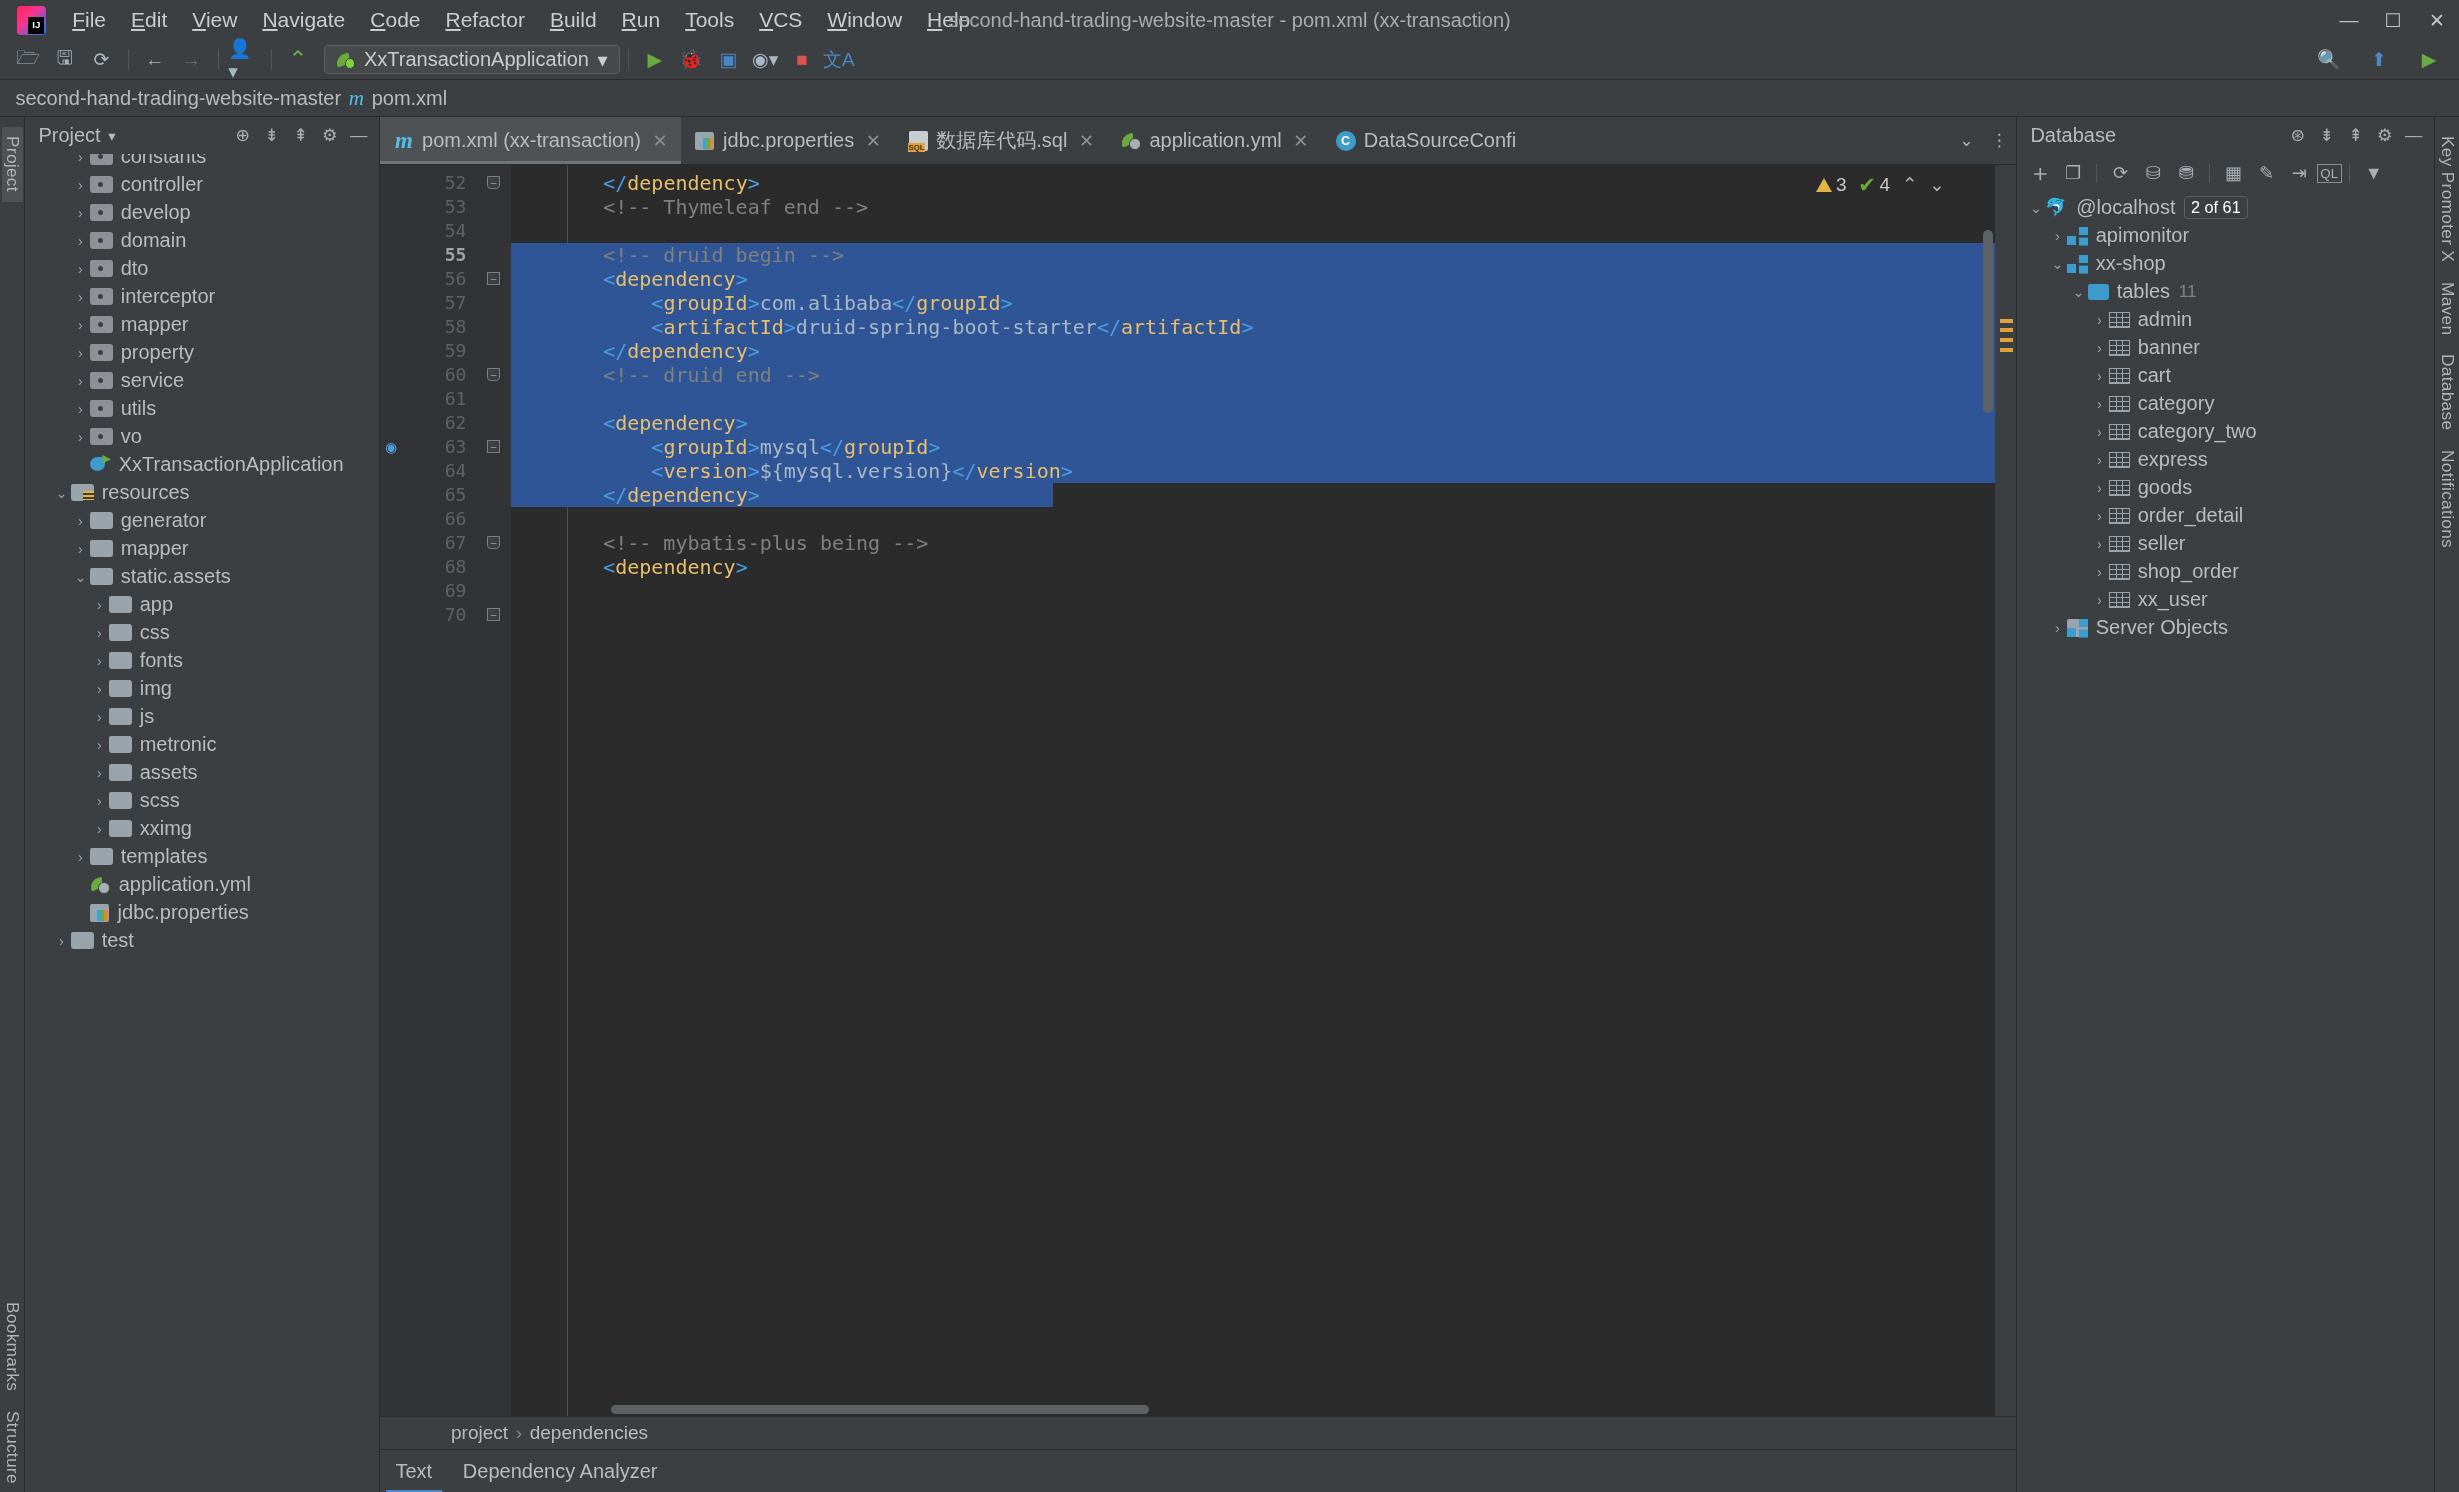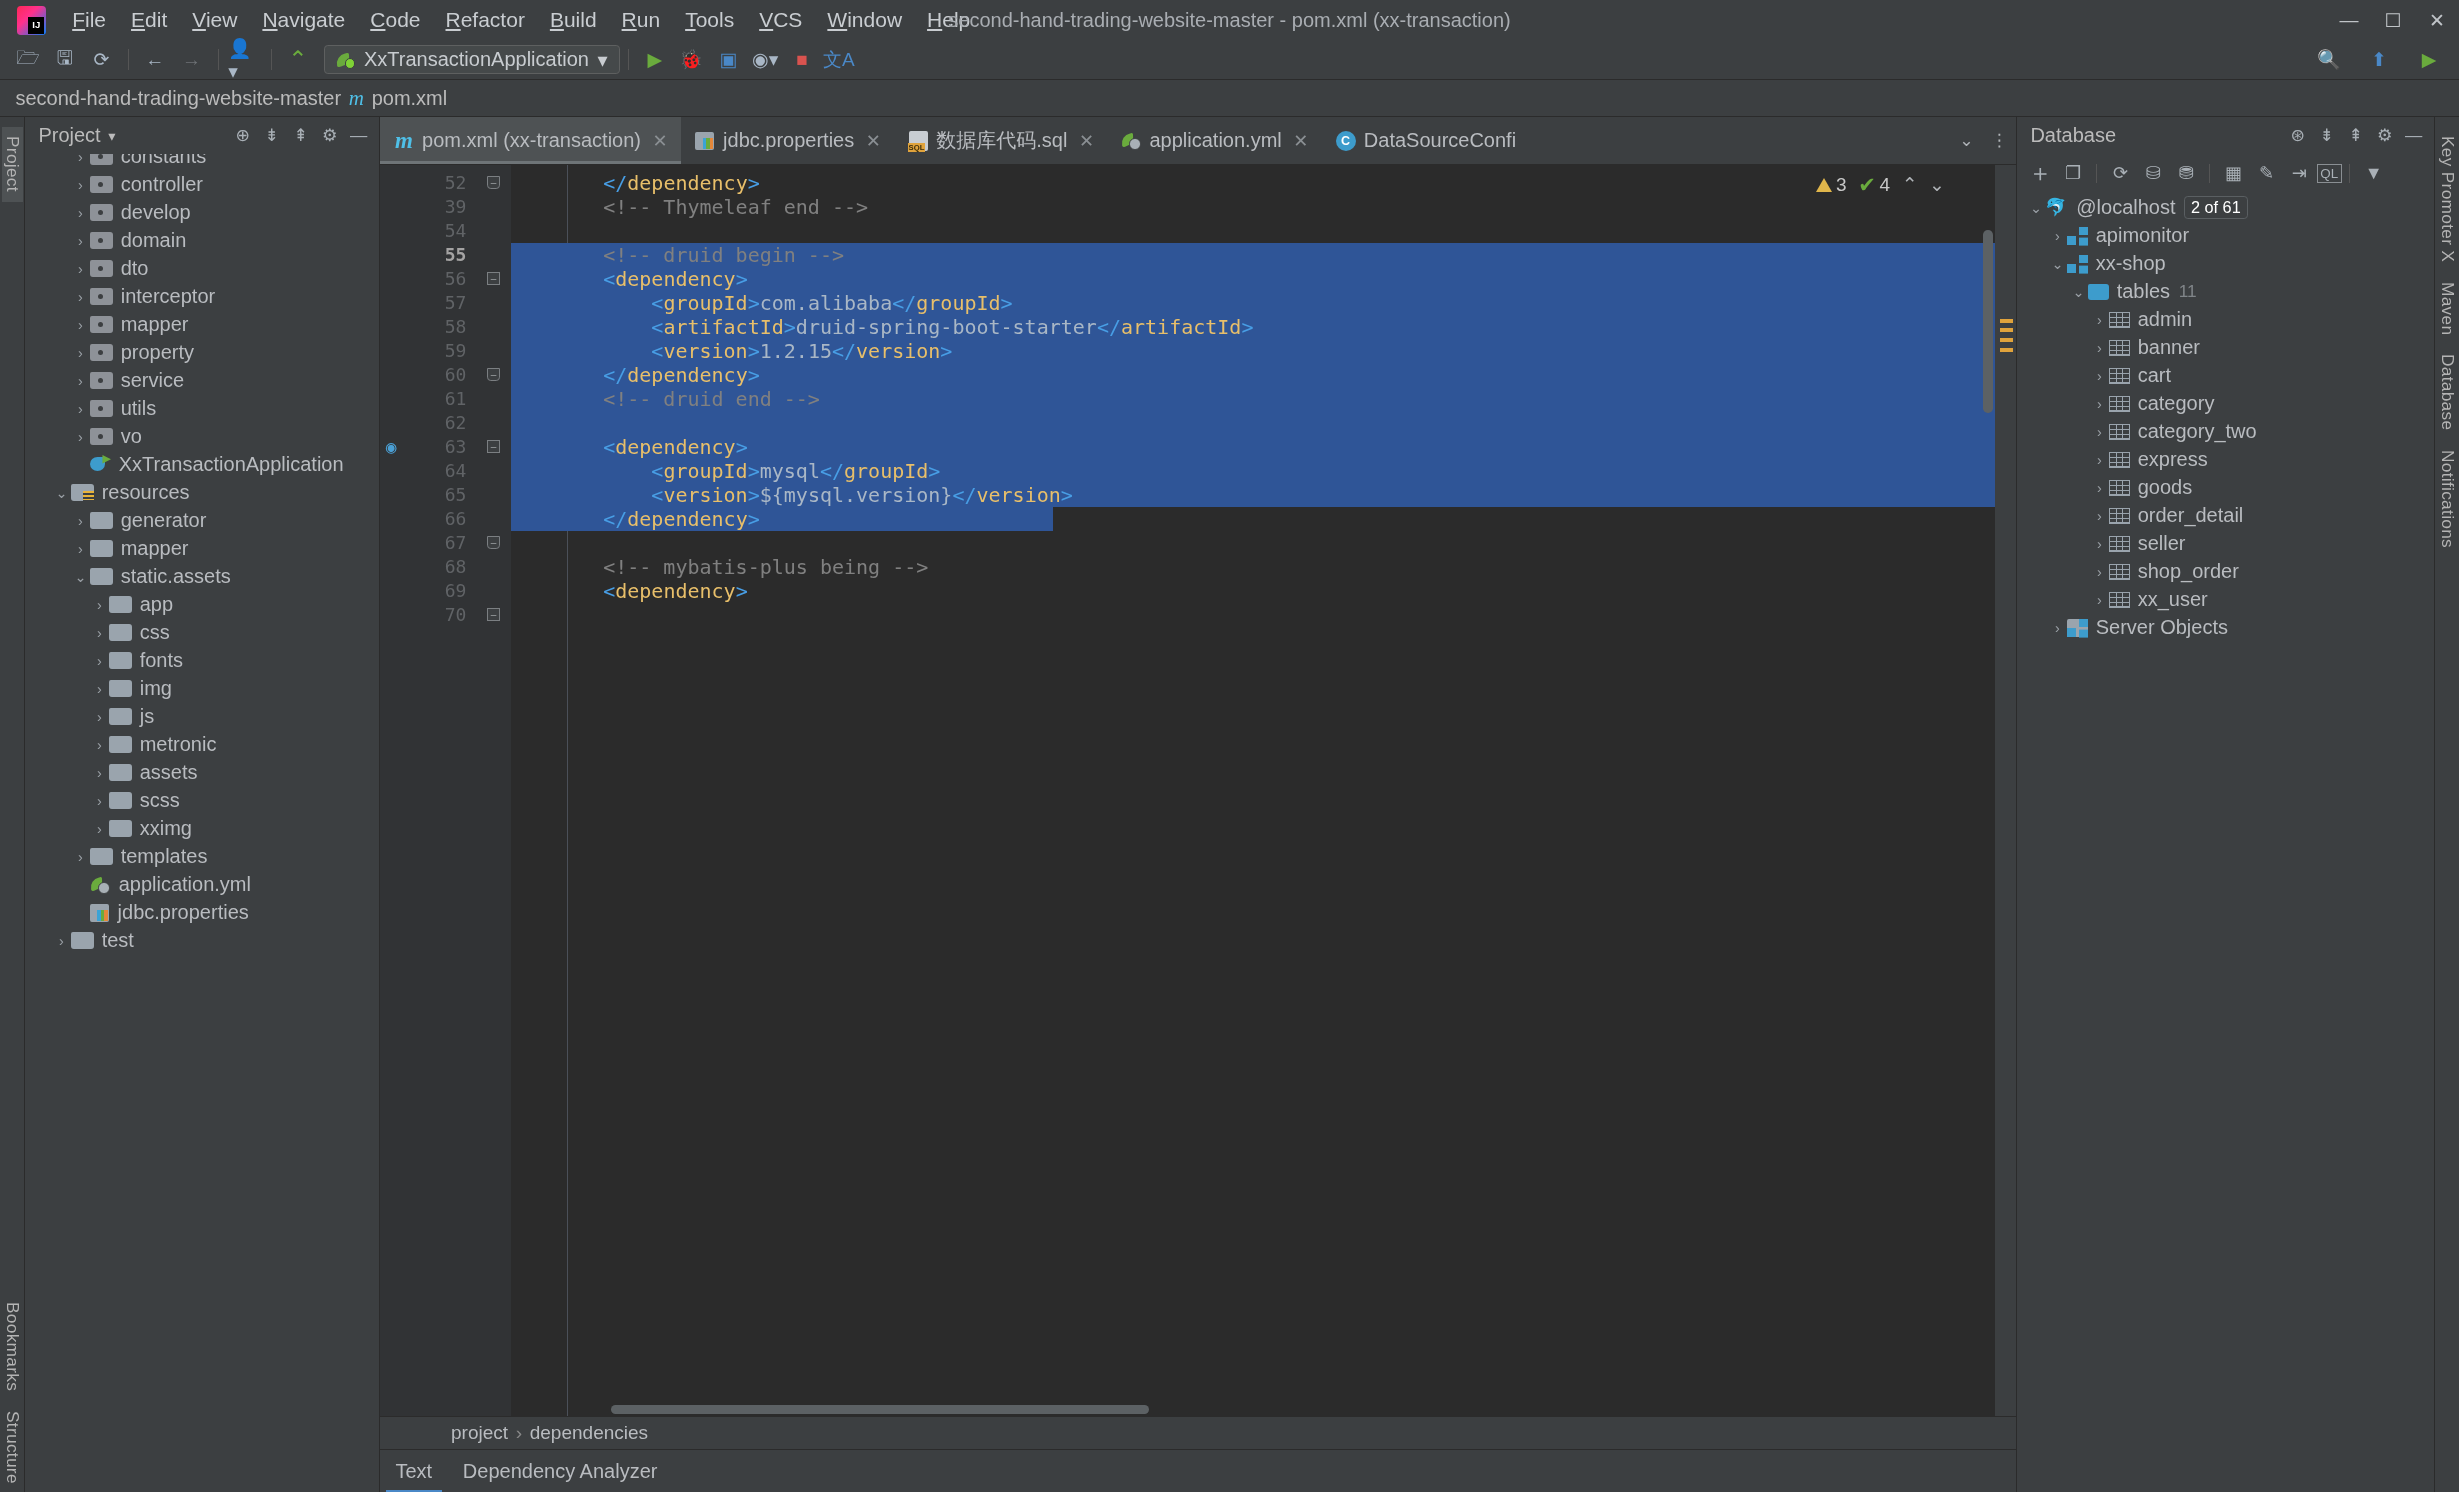--- a/index.html
+++ b/index.html
@@ -472,21 +472,21 @@
           <span>DataSourceConfi</span>
         </div>
         <div class="spacer"></div>
         <div class="tab-act">⌄</div>
         <div class="tab-act">⋮</div>
       </div>
 
     <div id="codewrap">
       <div id="gutter">
           <div class="gline">52</div>
-          <div class="gline">39</div>
+          <div class="gline">53</div>
           <div class="gline">54</div>
           <div class="gline cur">55</div>
           <div class="gline">56</div>
           <div class="gline">57</div>
           <div class="gline">58</div>
           <div class="gline">59</div>
           <div class="gline">60</div>
           <div class="gline">61</div>
           <div class="gline">62</div>
           <div class="gline"><span style="color:#4a9fd4;float:left;margin-left:5.8px">◉</span>63</div>
@@ -533,21 +533,20 @@
         </div>
       <div id="codearea">
         <div id="indentguide"></div>
       <div class="cline"><span class="tk-txt">    </span><span class="tk-br">&lt;/</span><span class="tk-tag">dependency</span><span class="tk-br">&gt;</span></div>
           <div class="cline"><span class="tk-cmt">    &lt;!-- Thymeleaf end --&gt;</span></div>
           <div class="cline"><span class="tk-txt"></span></div>
           <div class="cline sel"><span class="tk-cmt">    &lt;!-- druid begin --&gt;</span></div>
           <div class="cline sel"><span class="tk-txt">    </span><span class="tk-br">&lt;</span><span class="tk-tag">dependency</span><span class="tk-br">&gt;</span></div>
           <div class="cline sel"><span class="tk-txt">        </span><span class="tk-br">&lt;</span><span class="tk-tag">groupId</span><span class="tk-br">&gt;</span><span class="tk-txt">com.alibaba</span><span class="tk-br">&lt;/</span><span class="tk-tag">groupId</span><span class="tk-br">&gt;</span></div>
           <div class="cline sel"><span class="tk-txt">        </span><span class="tk-br">&lt;</span><span class="tk-tag">artifactId</span><span class="tk-br">&gt;</span><span class="tk-txt">druid-spring-boot-starter</span><span class="tk-br">&lt;/</span><span class="tk-tag">artifactId</span><span class="tk-br">&gt;</span></div>
-          <div class="cline sel"><span class="tk-txt">        </span><span class="tk-br">&lt;</span><span class="tk-tag">version</span><span class="tk-br">&gt;</span><span class="tk-txt">1.2.15</span><span class="tk-br">&lt;/</span><span class="tk-tag">version</span><span class="tk-br">&gt;</span></div>
           <div class="cline sel"><span class="tk-txt">    </span><span class="tk-br">&lt;/</span><span class="tk-tag">dependency</span><span class="tk-br">&gt;</span></div>
           <div class="cline sel"><span class="tk-cmt">    &lt;!-- druid end --&gt;</span></div>
           <div class="cline sel"><span class="tk-txt"></span></div>
           <div class="cline sel"><span class="tk-txt">    </span><span class="tk-br">&lt;</span><span class="tk-tag">dependency</span><span class="tk-br">&gt;</span></div>
           <div class="cline sel"><span class="tk-txt">        </span><span class="tk-br">&lt;</span><span class="tk-tag">groupId</span><span class="tk-br">&gt;</span><span class="tk-txt">mysql</span><span class="tk-br">&lt;/</span><span class="tk-tag">groupId</span><span class="tk-br">&gt;</span></div>
           <div class="cline sel"><span class="tk-txt">        </span><span class="tk-br">&lt;</span><span class="tk-tag">version</span><span class="tk-br">&gt;</span><span class="tk-txt">${mysql.version}</span><span class="tk-br">&lt;/</span><span class="tk-tag">version</span><span class="tk-br">&gt;</span></div>
           <div class="cline" style="background: linear-gradient(90deg, rgb(47, 85, 151) 0px, rgb(47, 85, 151) 36%, rgb(43, 43, 43) 36%);"><span class="tk-txt">    </span><span class="tk-br">&lt;/</span><span class="tk-tag">dependency</span><span class="tk-br">&gt;</span></div>
           <div class="cline"><span class="tk-txt"></span></div>
           <div class="cline"><span class="tk-cmt">    &lt;!-- mybatis-plus being --&gt;</span></div>
           <div class="cline"><span class="tk-txt">    </span><span class="tk-br">&lt;</span><span class="tk-tag">dependency</span><span class="tk-br">&gt;</span></div>

